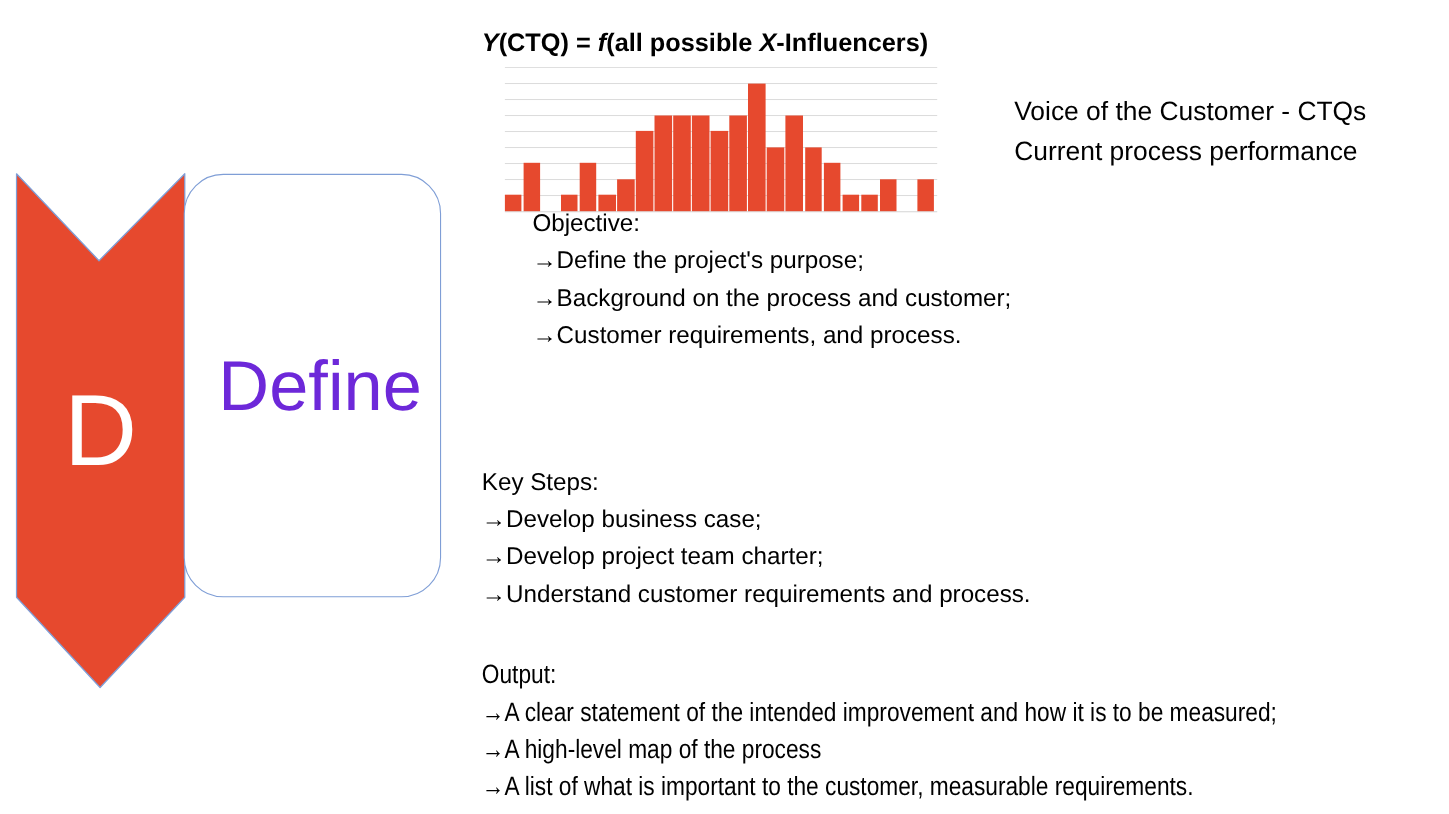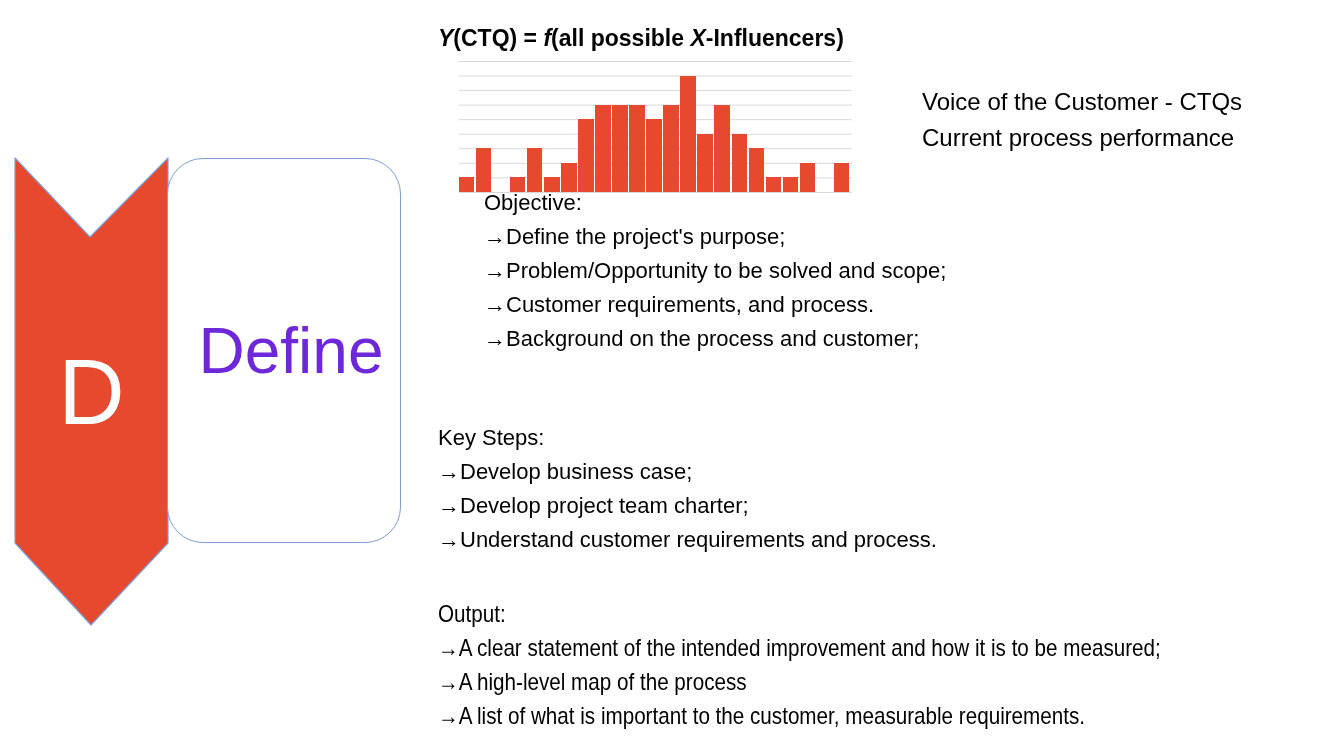--- a/index.html
+++ b/index.html
@@ -93,23 +93,22 @@
 
   <div class="voc">
     <div class="line">Voice of the Customer - CTQs</div>
     <div class="line">Current process performance</div>
   </div>
 
   <div class="text-block block-objective">
     <div class="line">Objective:</div>
     <div>
         <div class="line">→Define the project's purpose;</div>
-        <div class="line">→Problem/Opportunity to be solved and scope;</div>
+        <div class="line">→Background on the process and customer;</div>
         <div class="line">→Customer requirements, and process.</div>
-        <div class="line">→Background on the process and customer;</div>
       </div>
   </div>
 
   <div class="text-block block-keysteps">
     <div class="line">Key Steps:</div>
     <div>
         <div class="line">→Develop business case;</div>
         <div class="line">→Develop project team charter;</div>
         <div class="line">→Understand customer requirements and process.</div>
       </div>

